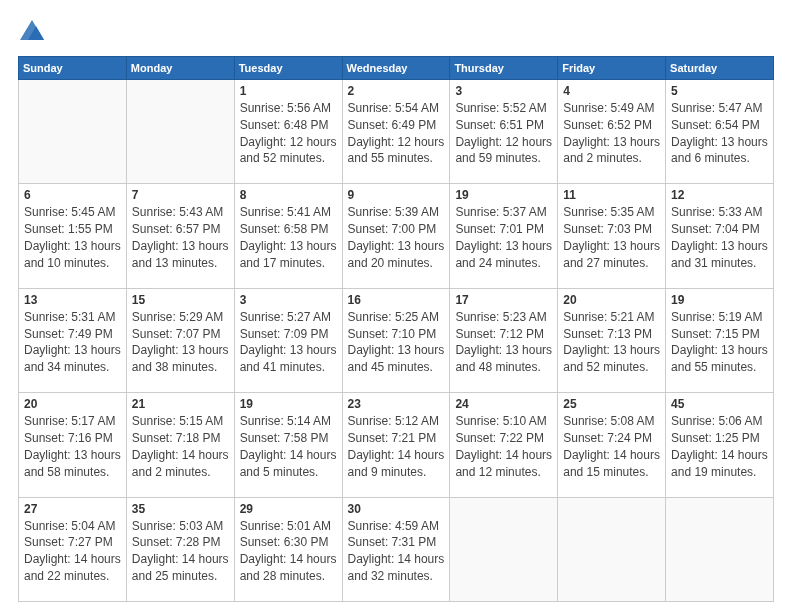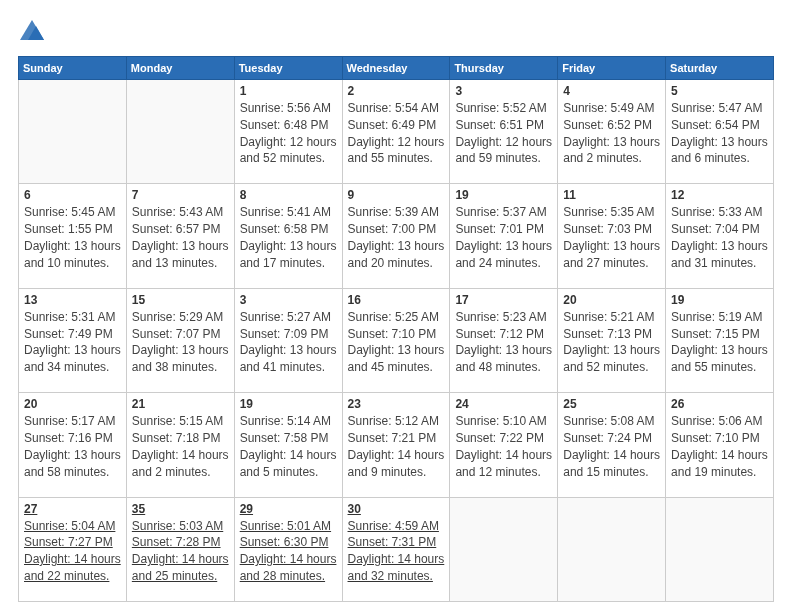--- a/index.html
+++ b/index.html
@@ -84,21 +84,20 @@
       font-size: 9.5px;
       color: #333;
       height: 82px;
       background: #fff;
     }
     .calendar td.empty {
       background: #f9f9f9;
     }
     .calendar tr:last-child td {
       height: 70px;
-      text-decoration: underline;
     }
     .day-num {
       font-size: 12px;
       font-weight: bold;
       color: #333;
       display: block;
       margin-bottom: 2px;
     }
     .day-info {
       font-size: 12px;
@@ -318,23 +317,23 @@
 and 12 minutes.</div>
           </td>
           <td>
             <span class="day-num">25</span>
             <div class="day-info">Sunrise: 5:08 AM
 Sunset: 7:24 PM
 Daylight: 14 hours
 and 15 minutes.</div>
           </td>
           <td>
-            <span class="day-num">26</span>
+            <span class="day-num">45</span>
             <div class="day-info">Sunrise: 5:06 AM
-Sunset: 7:10 PM
+Sunset: 1:25 PM
 Daylight: 14 hours
 and 19 minutes.</div>
           </td>
         </tr>
         <tr>
           <td>
             <span class="day-num">27</span>
             <div class="day-info">Sunrise: 5:04 AM
 Sunset: 7:27 PM
 Daylight: 14 hours

